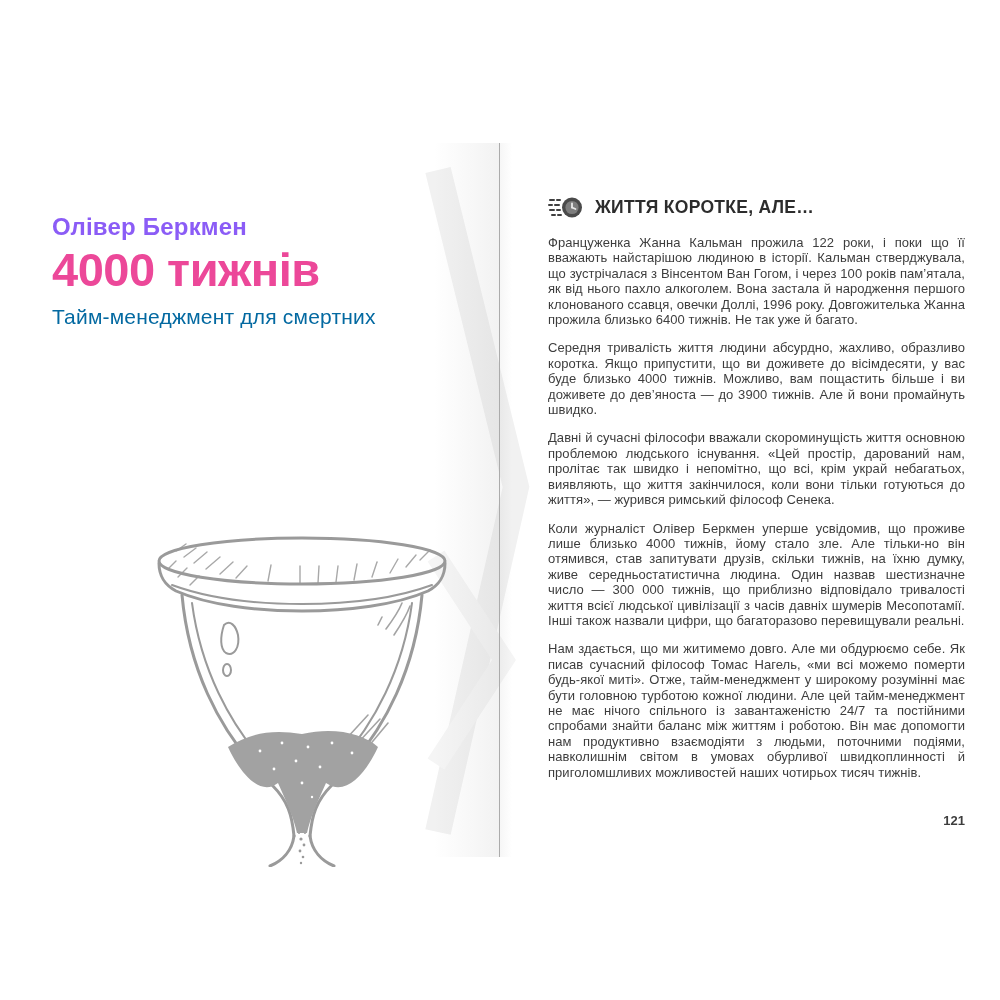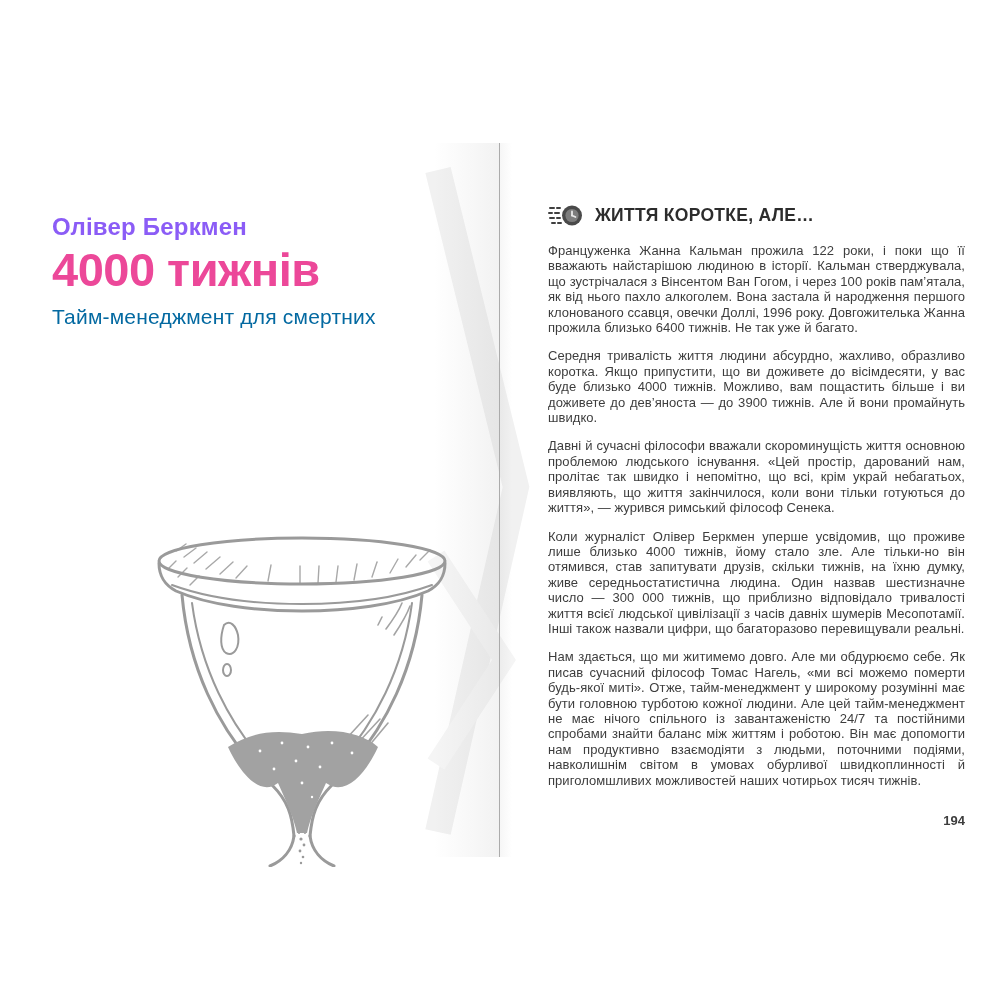--- a/index.html
+++ b/index.html
@@ -36,21 +36,21 @@
     margin-top:7px;
     font-size:47px;line-height:50px;font-weight:bold;color:#ec4899;
     letter-spacing:-0.5px;
   }
   .subtitle{
     margin-top:9px;
     font-size:21px;line-height:25px;color:#0369a1;letter-spacing:.2px;
   }
   .hourglass-wrap{position:absolute;left:150px;top:533px;width:306px;height:334px;}
   
-  .right-page{position:absolute;left:548px;top:201px;width:417px;}
+  .right-page{position:absolute;left:548px;top:193px;width:417px;}
   .section-head{display:flex;align-items:center;gap:10px;height:28px;}
   .section-icon{width:37px;height:27px;flex:0 0 auto;}
   .section-title{
     font-size:17.5px;font-weight:bold;color:#2c2c2c;letter-spacing:.3px;
     white-space:nowrap;
   }
   .paragraphs{margin-top:14px;}
   .paragraphs p{
     margin:13px 0 12px 0;
     font-size:13px;line-height:15.4px;
@@ -186,15 +186,15 @@
 
     <div class="paragraphs">
       <p>Француженка Жанна Кальман прожила 122 роки, і поки що її вважають найстарішою людиною в історії. Кальман стверджувала, що зустрічалася з Вінсентом Ван Гогом, і через 100 років пам’ятала, як від нього пахло алкоголем. Вона застала й народження першого клонованого ссавця, овечки Доллі, 1996 року. Довгожителька Жанна прожила близько 6400 тижнів. Не так уже й багато.</p>
       <p>Середня тривалість життя людини абсурдно, жахливо, образливо коротка. Якщо припустити, що ви доживете до вісімдесяти, у вас буде близько 4000 тижнів. Можливо, вам пощастить більше і ви доживете до дев’яноста — до 3900 тижнів. Але й вони промайнуть швидко.</p>
       <p>Давні й сучасні філософи вважали скороминущість життя основною проблемою людського існування. «Цей простір, дарований нам, пролітає так швидко і непомітно, що всі, крім украй небагатьох, виявляють, що життя закінчилося, коли вони тільки готуються до життя», — журився римський філософ Сенека.</p>
       <p>Коли журналіст Олівер Беркмен уперше усвідомив, що проживе лише близько 4000 тижнів, йому стало зле. Але тільки-но він отямився, став запитувати друзів, скільки тижнів, на їхню думку, живе середньостатистична людина. Один назвав шестизначне число — 300 000 тижнів, що приблизно відповідало тривалості життя всієї людської цивілізації з часів давніх шумерів Месопотамії. Інші також назвали цифри, що багаторазово перевищували реальні.</p>
       <p>Нам здається, що ми житимемо довго. Але ми обдурюємо себе. Як писав сучасний філософ Томас Нагель, «ми всі можемо померти будь-якої миті». Отже, тайм-менеджмент у широкому розумінні має бути головною турботою кожної людини. Але цей тайм-менеджмент не має нічого спільного із завантаженістю 24/7 та постійними спробами знайти баланс між життям і роботою. Він має допомогти нам продуктивно взаємодіяти з людьми, поточними подіями, навколишнім світом в умовах обурливої швидкоплинності й приголомшливих можливостей наших чотирьох тисяч тижнів.</p>
     </div>
   </div>
 
-  <div class="page-number">194</div>
+  <div class="page-number">121</div>
 
 </div>
 
 </body></html>

